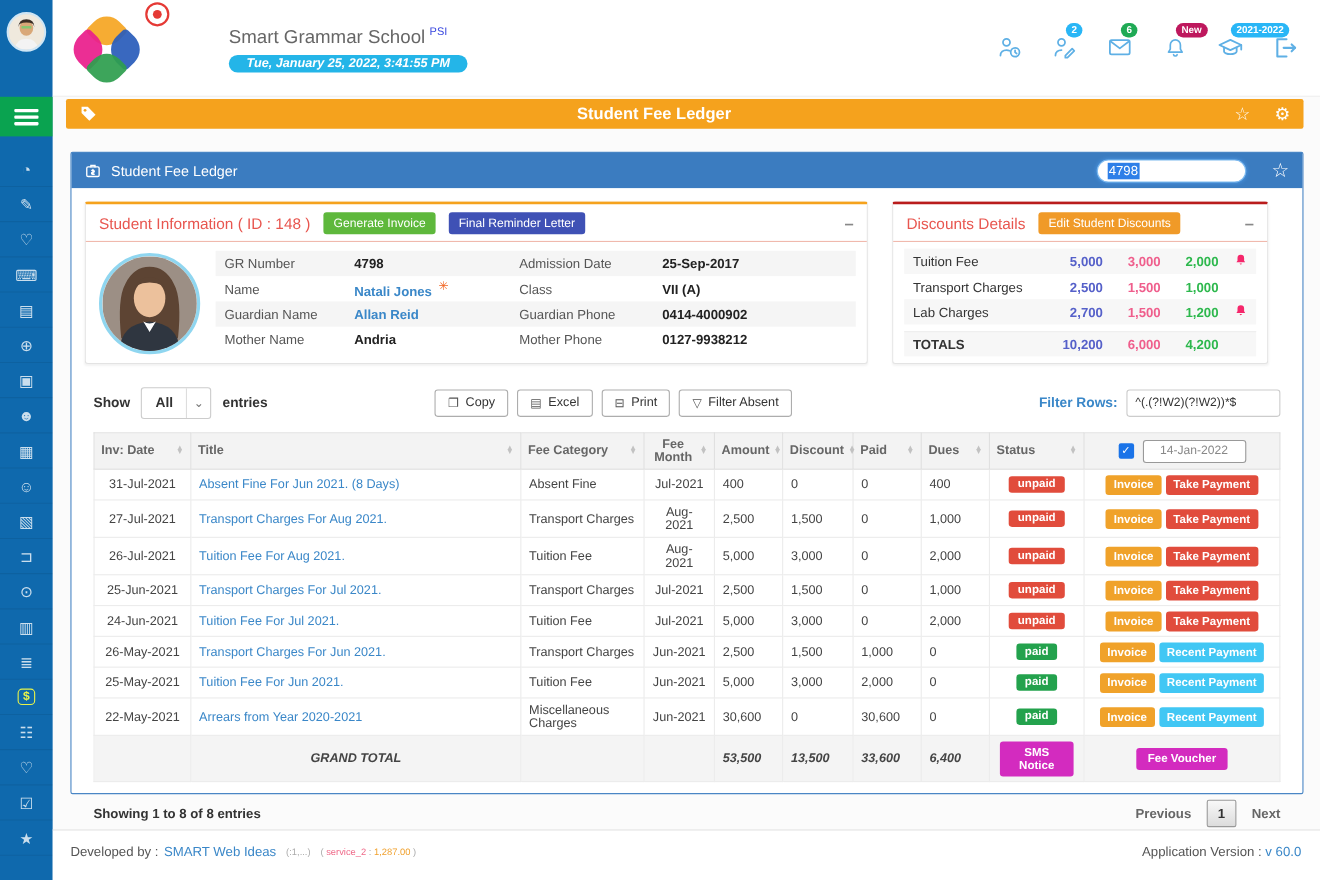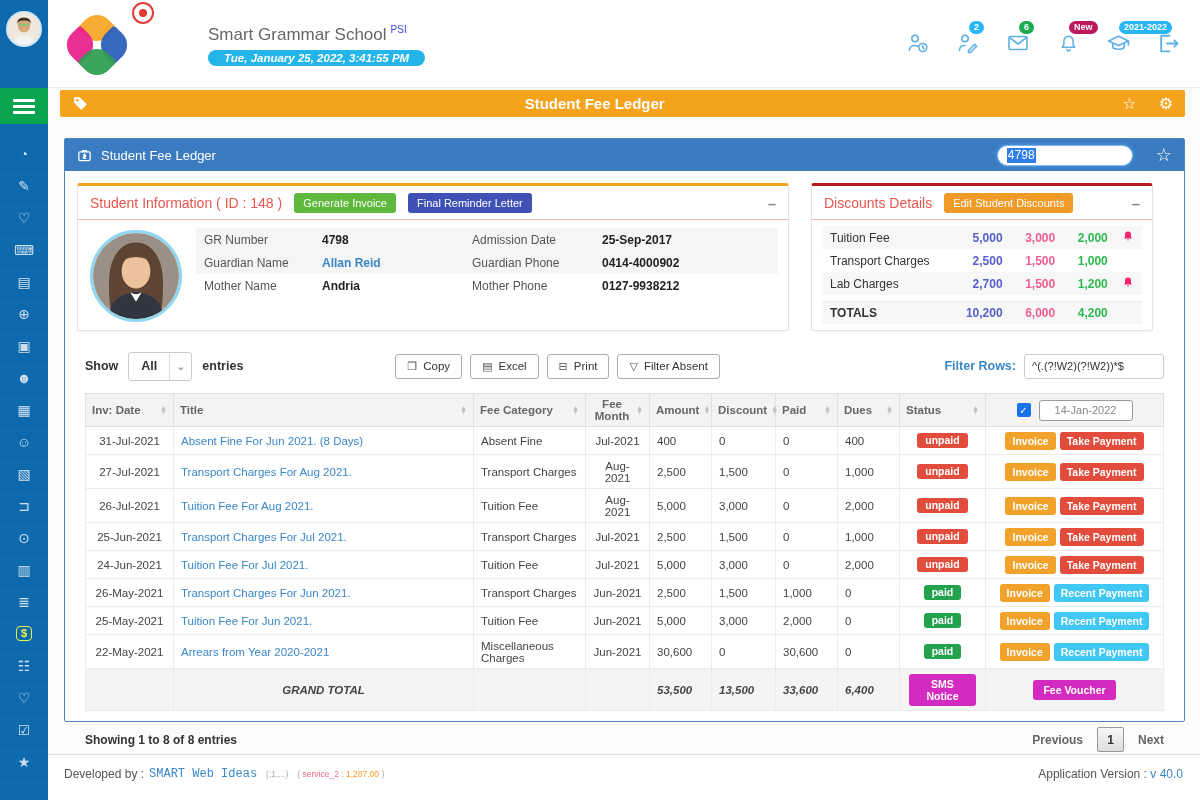--- a/index.html
+++ b/index.html
@@ -132,21 +132,21 @@
   
   .pag-row { display:flex; align-items:center; margin:16px 20px 0 20px;font-weight:bold; }
   .pag-info { font-size:12px; color:#333; }
   .pag-nav { margin-left:auto; display:flex; align-items:center; gap:14px; }
   .pag-link { font-size:12px; color:#666; cursor:pointer; }
   .pag-page { width:27px; height:25px; border:1px solid #999; background:linear-gradient(#f8f8f8,#dcdcdc); display:flex; align-items:center; justify-content:center; font-size:12px; color:#333; cursor:pointer; border-radius:2px; }
 
   
   #footer { margin-top:32px; border-top:1px solid #e2e2e2; background:#fff; flex:1; display:flex; align-items:flex-start; justify-content:space-between; padding:12px 20px 0 16px; }
   .foot-left { font-size:12px; color:#555; display:flex; align-items:center; gap:5px; }
-  .foot-link { color:#3a87c8; cursor:pointer;font-family:Liberation Mono, monospace; }
+  .foot-link { color:#3a87c8; cursor:pointer; }
   .foot-meta { font-size:8.5px; color:#aaa; margin-left:4px; }
   .svc-name { color:#ef6b8a; } .svc-val { color:#f0a02c; }
   .foot-right { font-size:12px; color:#555; }
   .ver { color:#3a87c8; }
 
   svg.lineic { display:block; }
 </style>
 </head>
 <body>
 
@@ -341,20 +341,26 @@
                 <path d="M39 62 L45 72 L51 62 Q45 66 39 62Z" fill="#fff"></path>
               </svg>
             </div>
             <div class="stu-fields">
                 <div class="stu-row alt">
                   <div class="stu-label">GR Number</div>
                   <div class="stu-value">4798</div>
                   <div class="stu-label">Admission Date</div>
                   <div class="stu-value">25-Sep-2017</div>
                 </div>
+                <div class="stu-row">
+                  <div class="stu-label">Name</div>
+                  <div class="stu-value link">Natali Jones<span class="spin-ic">✳</span></div>
+                  <div class="stu-label">Class</div>
+                  <div class="stu-value">VII (A)</div>
+                </div>
                 <div class="stu-row alt">
                   <div class="stu-label">Guardian Name</div>
                   <div class="stu-value link">Allan Reid</div>
                   <div class="stu-label">Guardian Phone</div>
                   <div class="stu-value">0414-4000902</div>
                 </div>
                 <div class="stu-row">
                   <div class="stu-label">Mother Name</div>
                   <div class="stu-value">Andria</div>
                   <div class="stu-label">Mother Phone</div>
@@ -678,18 +684,18 @@
       <div class="foot-left">
         <span>Developed by :</span>
         <span class="foot-link">SMART Web Ideas</span>
         <span class="foot-meta">(:1,...)</span>
         <span class="foot-meta">
           <span>( </span><span class="svc-name">service_2</span><span> : </span><span class="svc-val">1,287.00</span><span> )</span>
         </span>
       </div>
       <div class="foot-right">
         <span>Application Version :</span>
-        <span class="ver">v 40.0</span>
+        <span class="ver">v 60.0</span>
       </div>
     </footer>
 
   </div>
 </div>
 
 </body></html>

